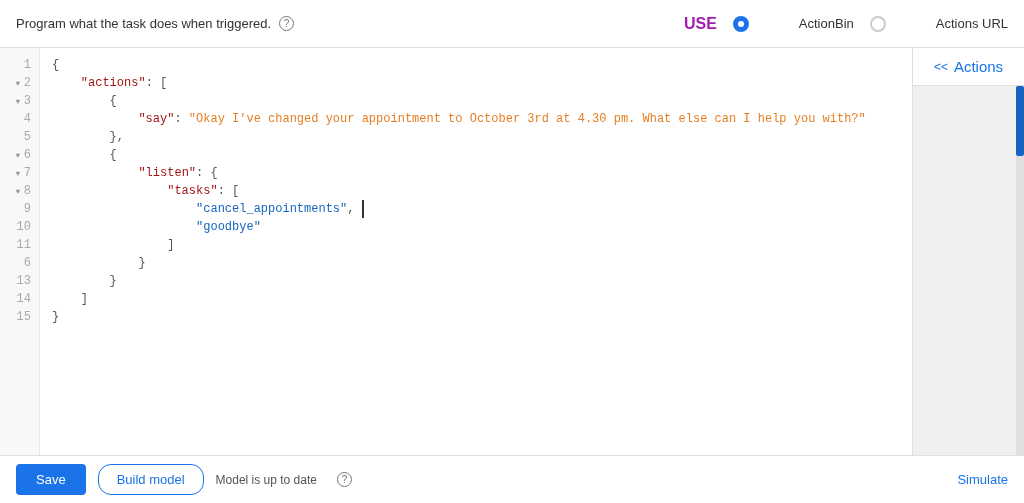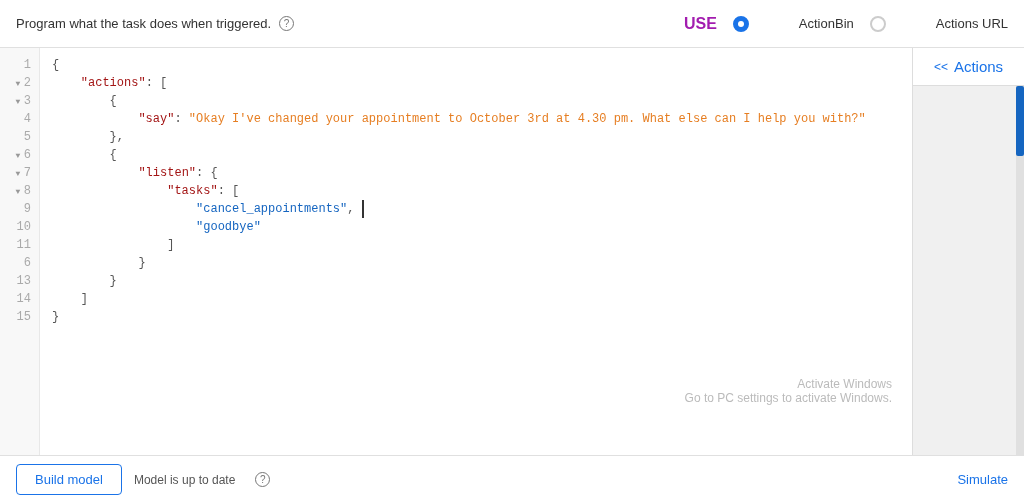--- a/index.html
+++ b/index.html
@@ -186,21 +186,21 @@
       border-radius: 4px;
       padding: 8px 20px;
       font-size: 13px;
       cursor: pointer;
       font-weight: 500;
     }
     .btn-build {
       background: white;
       color: #1a73e8;
       border: 1.5px solid #1a73e8;
-      border-radius: 4px;
+      border-radius: 13px;
       padding: 7px 18px;
       font-size: 13px;
       cursor: pointer;
       font-weight: 500;
     }
     .status-text {
       font-size: 12px;
       color: #555;
       display: flex;
       align-items: center;
@@ -316,41 +316,38 @@
       <div class="code-line"><span style="color:#555">&nbsp;&nbsp;&nbsp;&nbsp;&nbsp;&nbsp;&nbsp;&nbsp;&nbsp;&nbsp;&nbsp;&nbsp;&nbsp;&nbsp;&nbsp;&nbsp;</span><span class="kw-key">"tasks"</span><span class="kw-punct">: [</span></div>
       <div class="code-line"><span style="color:#555">&nbsp;&nbsp;&nbsp;&nbsp;&nbsp;&nbsp;&nbsp;&nbsp;&nbsp;&nbsp;&nbsp;&nbsp;&nbsp;&nbsp;&nbsp;&nbsp;&nbsp;&nbsp;&nbsp;&nbsp;</span><span class="kw-string-blue">"cancel_appointments"</span><span class="kw-punct">,</span><span class="kw-cursor">&nbsp;</span></div>
       <div class="code-line"><span style="color:#555">&nbsp;&nbsp;&nbsp;&nbsp;&nbsp;&nbsp;&nbsp;&nbsp;&nbsp;&nbsp;&nbsp;&nbsp;&nbsp;&nbsp;&nbsp;&nbsp;&nbsp;&nbsp;&nbsp;&nbsp;</span><span class="kw-string-blue">"goodbye"</span></div>
       <div class="code-line"><span style="color:#555">&nbsp;&nbsp;&nbsp;&nbsp;&nbsp;&nbsp;&nbsp;&nbsp;&nbsp;&nbsp;&nbsp;&nbsp;&nbsp;&nbsp;&nbsp;&nbsp;</span><span class="kw-punct">]</span></div>
       <div class="code-line"><span style="color:#555">&nbsp;&nbsp;&nbsp;&nbsp;&nbsp;&nbsp;&nbsp;&nbsp;&nbsp;&nbsp;&nbsp;&nbsp;</span><span class="kw-punct">}</span></div>
       <div class="code-line"><span style="color:#555">&nbsp;&nbsp;&nbsp;&nbsp;&nbsp;&nbsp;&nbsp;&nbsp;</span><span class="kw-punct">}</span></div>
       <div class="code-line"><span style="color:#555">&nbsp;&nbsp;&nbsp;&nbsp;</span><span class="kw-punct">]</span></div>
       <div class="code-line"><span class="kw-punct">}</span></div>
     </div>
 
-    <div class="watermark">
-      <div>Activate Windows</div>
-      <div>Go to PC settings to activate Windows.</div>
-    </div>
   </div>
 
   <div style="display:flex; flex-direction:column; width:112px; border-left:1px solid #ddd; background:#f8f8f8; position:relative;">
 
     <div style="height:38px; background:#fff; border-bottom:1px solid #ddd; display:flex; align-items:center; justify-content:center; gap:6px; cursor:pointer; padding:0 10px;">
       <span style="font-size:12px; color:#1a73e8;">&lt;&lt;</span>
       <span style="font-size:15px; color:#1a73e8; font-weight:500;">Actions</span>
     </div>
 
     <div style="flex:1; position:relative; background:#f0f0f0;">
       <div style="position:absolute; right:0; top:0; width:8px; height:100%; background:#e0e0e0;">
         <div style="position:absolute; top:0; right:0; width:8px; height:70px; background:#1565c0; border-radius:2px;"></div>
       </div>
     </div>
   </div>
 </div>
 
 <div class="footer">
+  <button class="btn-save">Save</button>
   <button class="btn-build">Build model</button>
   <div class="status-text">
     <span>Model is up to date</span>
     <div class="help-icon">?</div>
   </div>
   <button class="simulate-btn">Simulate</button>
 </div>
 
 </body></html>

